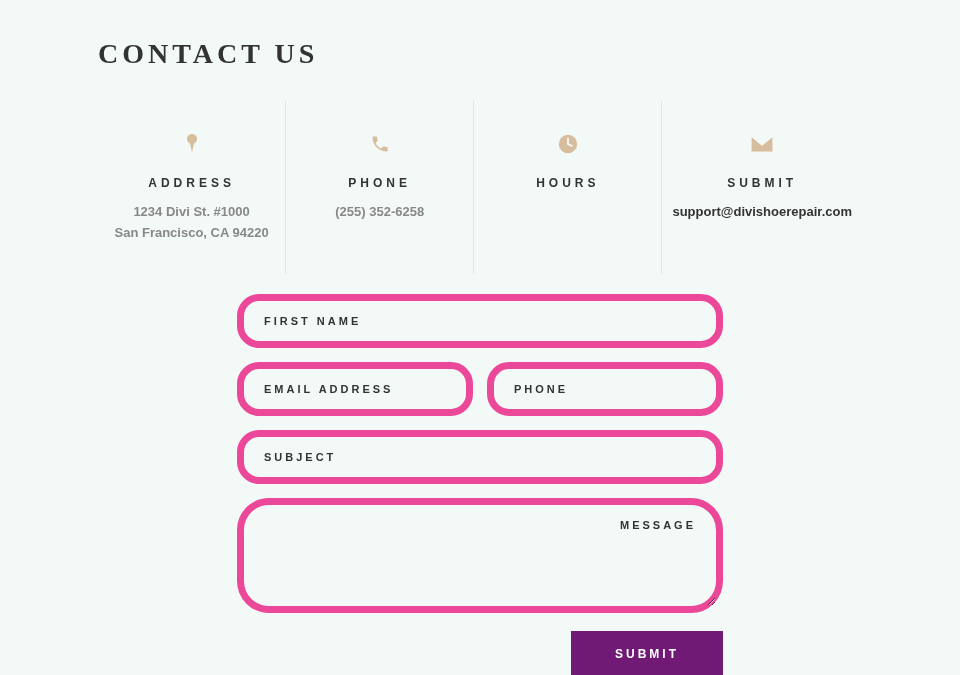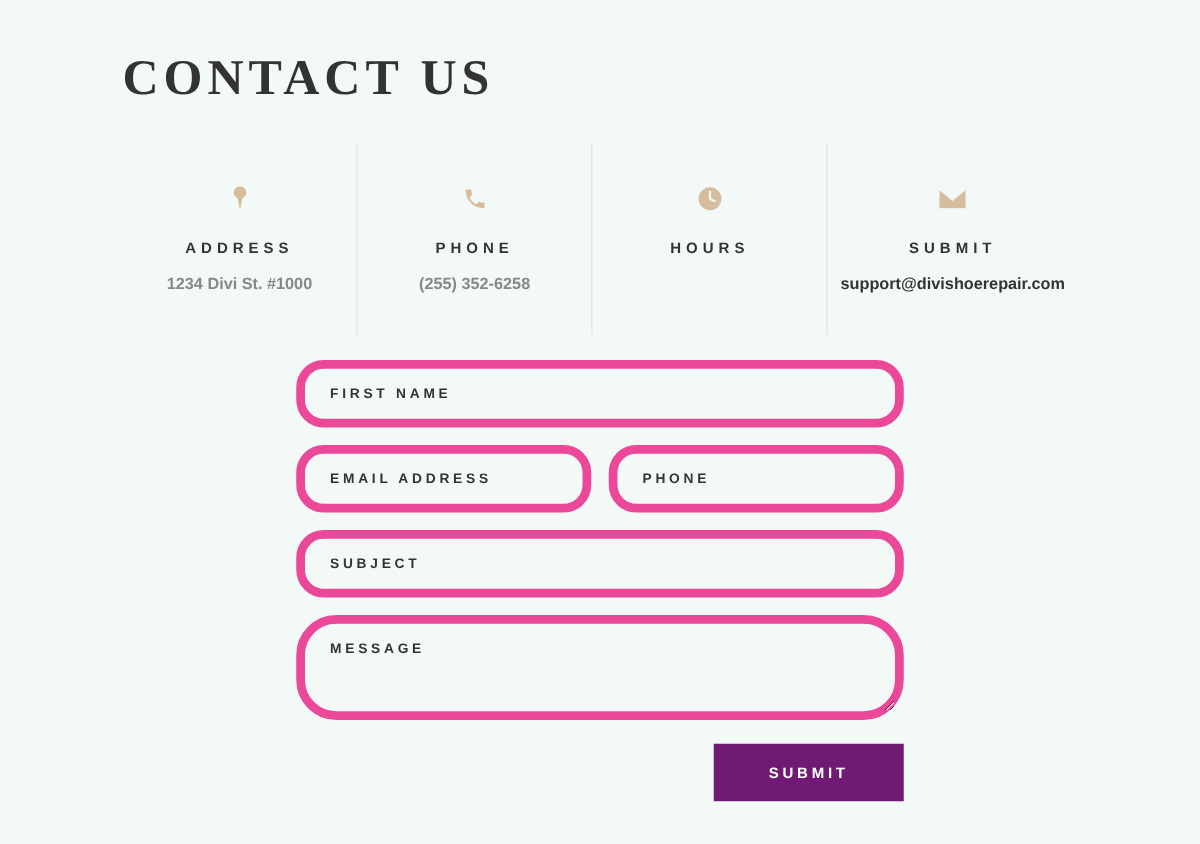--- a/index.html
+++ b/index.html
@@ -5,21 +5,21 @@
 * { box-sizing: border-box; margin: 0; padding: 0; }
 body {
   background: #f3f9f7;
   font-family: 'Helvetica Neue', Arial, sans-serif;
   width: 960px;
   height: 675px;
   overflow: hidden;
 }
 .page-title {
   font-family: Didot, 'Bodoni MT', Georgia, serif;
-  font-size: 40px;
+  font-size: 28px;
   font-weight: 700;
   letter-spacing: 4px;
   color: #333333;
   margin: 38px 0 0 98px;
 }
 .info-row {
   display: flex;
   margin: 30px 98px 0 98px;
   padding: 0;
 }
@@ -73,22 +73,23 @@
   color: #333333;
   background: transparent;
   font-family: inherit;
   outline: none;
 }
 .field input::placeholder, .field textarea::placeholder {
   color: #333333;
 }
 .field textarea {
   border-radius: 32px;
-  height: 84px;
+  height: 115px;
   resize: both;
+  text-align: right;
 }
 .submit-row { text-align: right; margin-top: 12px; }
 .submit-btn {
   background: #701a75;
   color: #ffffff;
   border: none;
   padding: 16px 44px;
   font-size: 12px;
   font-weight: 700;
   letter-spacing: 3px;
@@ -106,20 +107,21 @@
   <div class="info-item">
     <div class="info-icon">
       <svg width="16" height="22" viewBox="0 0 16 22" fill="currentColor">
           <circle cx="8" cy="6" r="5"></circle>
           <path d="M6 10 L8 20 L10 10 Z"></path>
         </svg>
     </div>
     <div class="info-title">ADDRESS</div>
     <div class="info-body">
       <div>1234 Divi St. #1000</div>
+      <div>San Francisco, CA 94220</div>
     </div>
   </div>
 
   <div class="info-item">
     <div class="info-icon">
       <svg width="20" height="20" viewBox="0 0 24 24" fill="currentColor">
           <path d="M6.6 10.8c1.4 2.8 3.8 5.1 6.6 6.6l2.2-2.2c.3-.3.7-.4 1-.2 1.2.4 2.5.6 3.8.6.6 0 1 .4 1 1V20c0 .6-.4 1-1 1C10.6 21 3 13.4 3 4c0-.6.4-1 1-1h3.5c.6 0 1 .4 1 1 0 1.3.2 2.6.6 3.8.1.4 0 .8-.3 1l-2.2 2z"></path>
         </svg>
     </div>
     <div class="info-title">PHONE</div>

